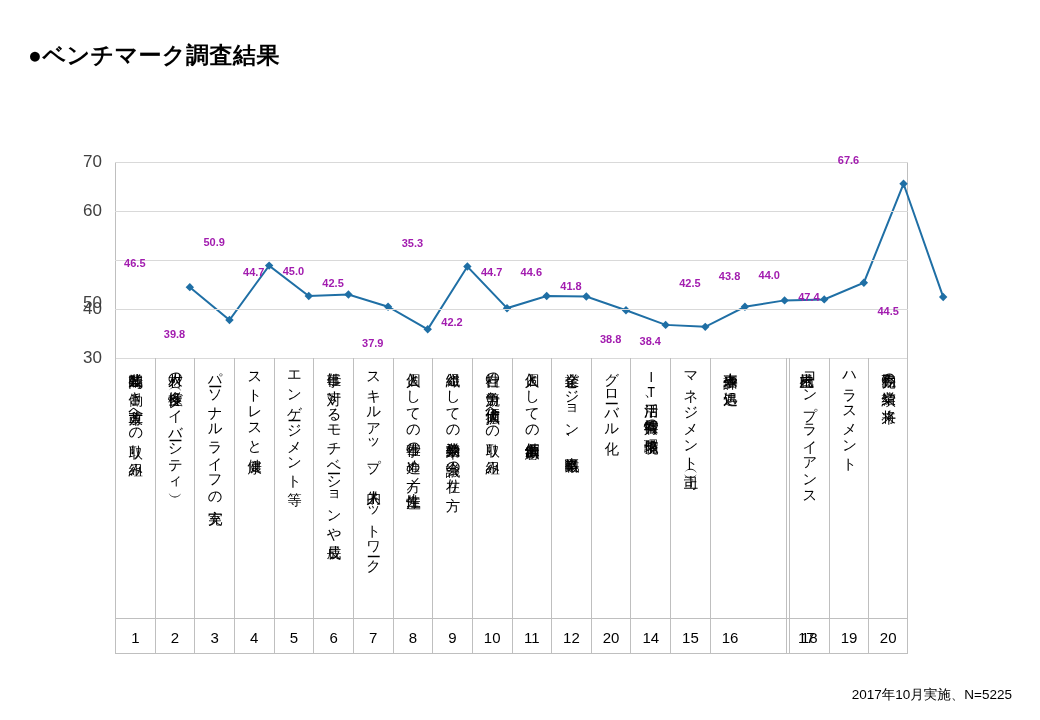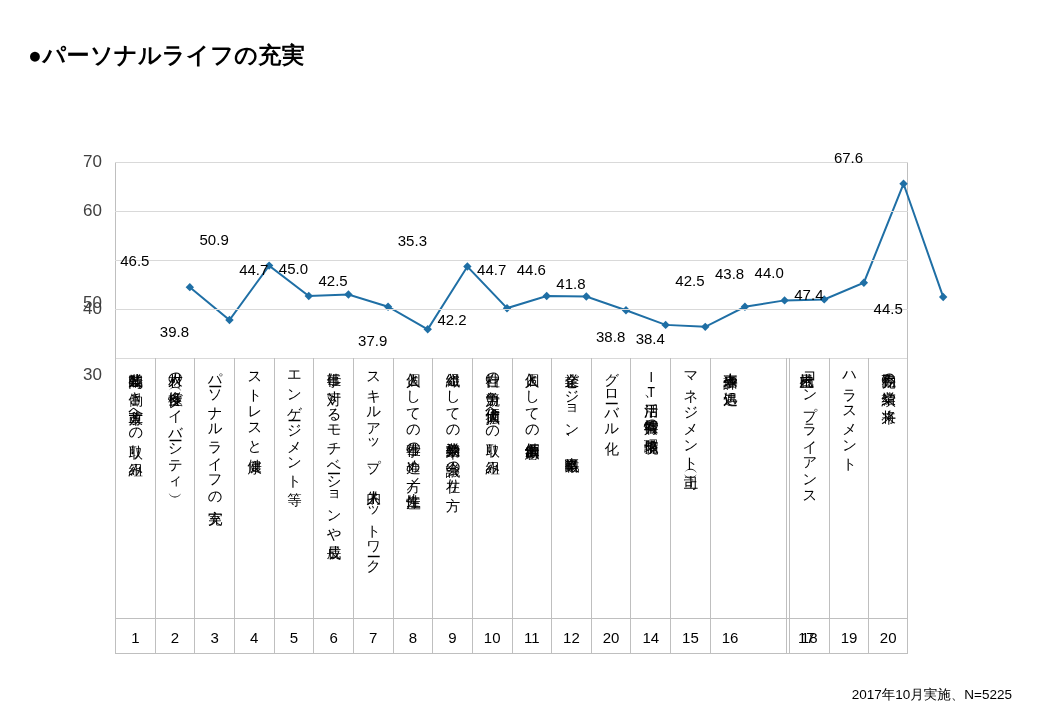--- a/index.html
+++ b/index.html
@@ -96,23 +96,23 @@
     position: absolute;
     left: 55px;
     top: 10px;
     width: 793px;
     height: 196px;
     overflow: visible;
   }
 
   .dlabel {
     position: absolute;
-    font-size: 15px;
-    font-weight: normal;
-    color: #000000;
+    font-size: 11px;
+    font-weight: bold;
+    color: #a21caf;
     transform: translate(-50%, -100%);
     white-space: nowrap;
   }
 
   
   .cat-area {
     position: absolute;
     left: 55px;
     top: 206px;   
     width: 793px;
@@ -165,27 +165,27 @@
     font-size: 13.5px;
     color: #000;
     white-space: nowrap;
   }
 </style>
 </head>
 <body>
 
 <div class="page">
 
-  <div class="heading">●パーソナルライフの充実</div>
+  <div class="heading">●ベンチマーク調査結果</div>
 
 
   <div class="chart-frame">
     <div class="plot-box"></div>
     <div class="ylabel-wrap" id="ylabels">
-        <div class="ylabel" style="top: 196px; margin-top: 17px;">30</div>
+        <div class="ylabel" style="top: 196px;">30</div>
         <div class="ylabel" style="top: 147px;">40</div>
         <div class="ylabel" style="top: 98px; margin-top: 43px;">50</div>
         <div class="ylabel" style="top: 49px;">60</div>
         <div class="ylabel" style="top: 0px;">70</div>
       </div>
     <div class="value-area" id="valuearea">
       <svg class="series-svg" id="seriessvg" viewBox="0 0 793 196" preserveAspectRatio="none">
           <polyline points="19.825,115.15 59.474999999999994,147.98000000000002 99.125,93.59 138.77499999999998,123.96999999999998 178.42499999999998,122.5 218.075,134.75 257.72499999999997,157.29000000000002 297.375,94.57 337.025,136.22 376.67499999999995,123.96999999999998 416.325,124.46 455.97499999999997,138.18 495.62499999999994,152.88000000000002 535.275,154.84 574.9250000000001,134.75 614.575,128.38 654.225,127.4 693.875,110.74000000000001 733.525,11.76000000000002 773.1750000000001,124.95" fill="none" stroke="#1F6FA5" stroke-width="2" vector-effect="non-scaling-stroke"></polyline>
           <polygon points="19.825,110.95 24.025,115.15 19.825,119.35000000000001 15.625,115.15" fill="#1F6FA5"></polygon>
           <polygon points="59.474999999999994,143.78000000000003 63.675,147.98000000000002 59.474999999999994,152.18 55.27499999999999,147.98000000000002" fill="#1F6FA5"></polygon>

